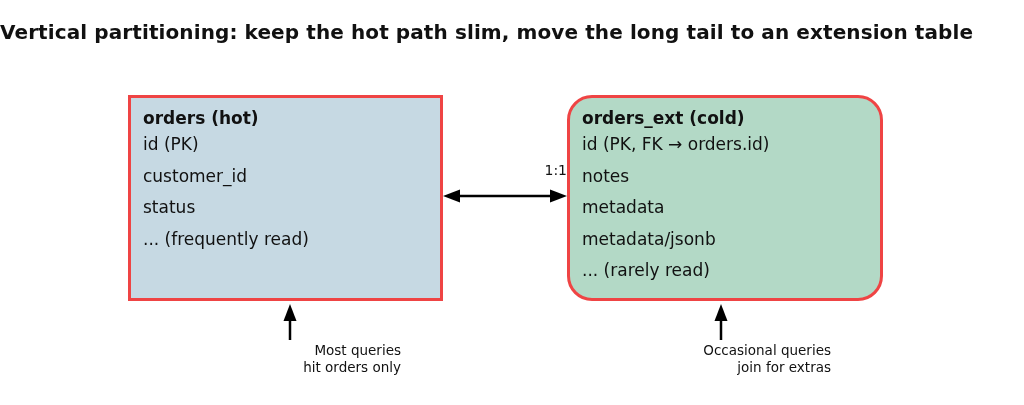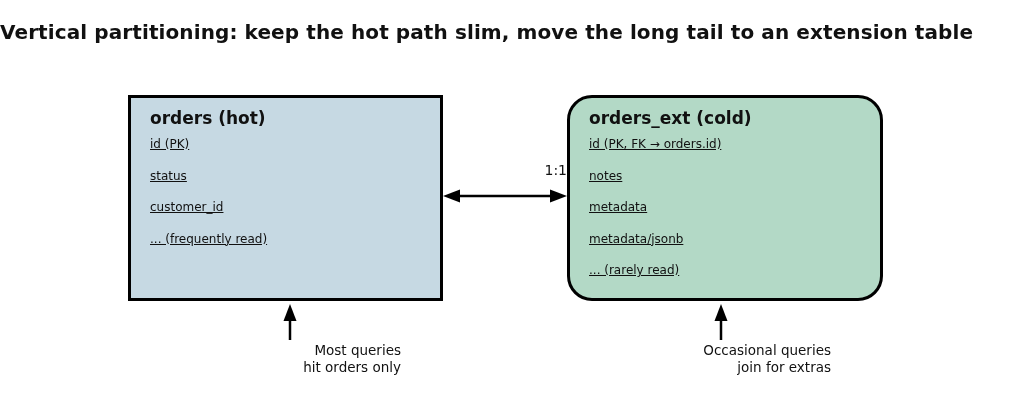--- a/index.html
+++ b/index.html
@@ -25,36 +25,35 @@
     font-size: 20px;
     font-weight: bold;
     white-space: nowrap;
     letter-spacing: 0.1px;
   }
   .entity-box {
     position: absolute;
     top: 95px;
     height: 206px;
     box-sizing: border-box;
-    border: 3px solid #000000;
-    padding: 9px 8px 0 19px;
+    border: 3px solid #ef4444;
+    padding: 9px 8px 0 12px;
   }
   .entity-box.hot  { left: 128px; width: 315px; background: var(--hot-fill, #c6d9e3); }
   .entity-box.cold { left: 567px; width: 316px; background: var(--cold-fill, #b3d9c6); border-radius: 25px; }
   .entity-header {
     font-size: 17px;
     font-weight: bold;
     line-height: 22px;
     white-space: nowrap;
   }
   .entity-row {
-    font-size: 12px;
+    font-size: 17px;
     line-height: 31.5px;
     white-space: nowrap;
-    text-decoration: underline;
   }
   .relation-label {
     position: absolute;
     left: 443px;
     top: 162px;
     width: 124px;
     text-align: right;
     font-size: 14px;
   }
   .arrow-svg { position: absolute; }
@@ -77,22 +76,22 @@
 </head>
 <body>
 
 <div id="canvas">
 
   <div class="title">Vertical partitioning: keep the hot path slim, move the long tail to an extension table</div>
 
   <div class="entity-box hot">
     <div class="entity-header">orders (hot)</div>
     <div class="entity-row">id (PK)</div>
+    <div class="entity-row">customer_id</div>
     <div class="entity-row">status</div>
-    <div class="entity-row">customer_id</div>
     <div class="entity-row">... (frequently read)</div>
   </div>
 
   <div class="entity-box cold">
     <div class="entity-header">orders_ext (cold)</div>
     <div class="entity-row">id (PK, FK → orders.id)</div>
     <div class="entity-row">notes</div>
     <div class="entity-row">metadata</div>
     <div class="entity-row">metadata/jsonb</div>
     <div class="entity-row">... (rarely read)</div>

